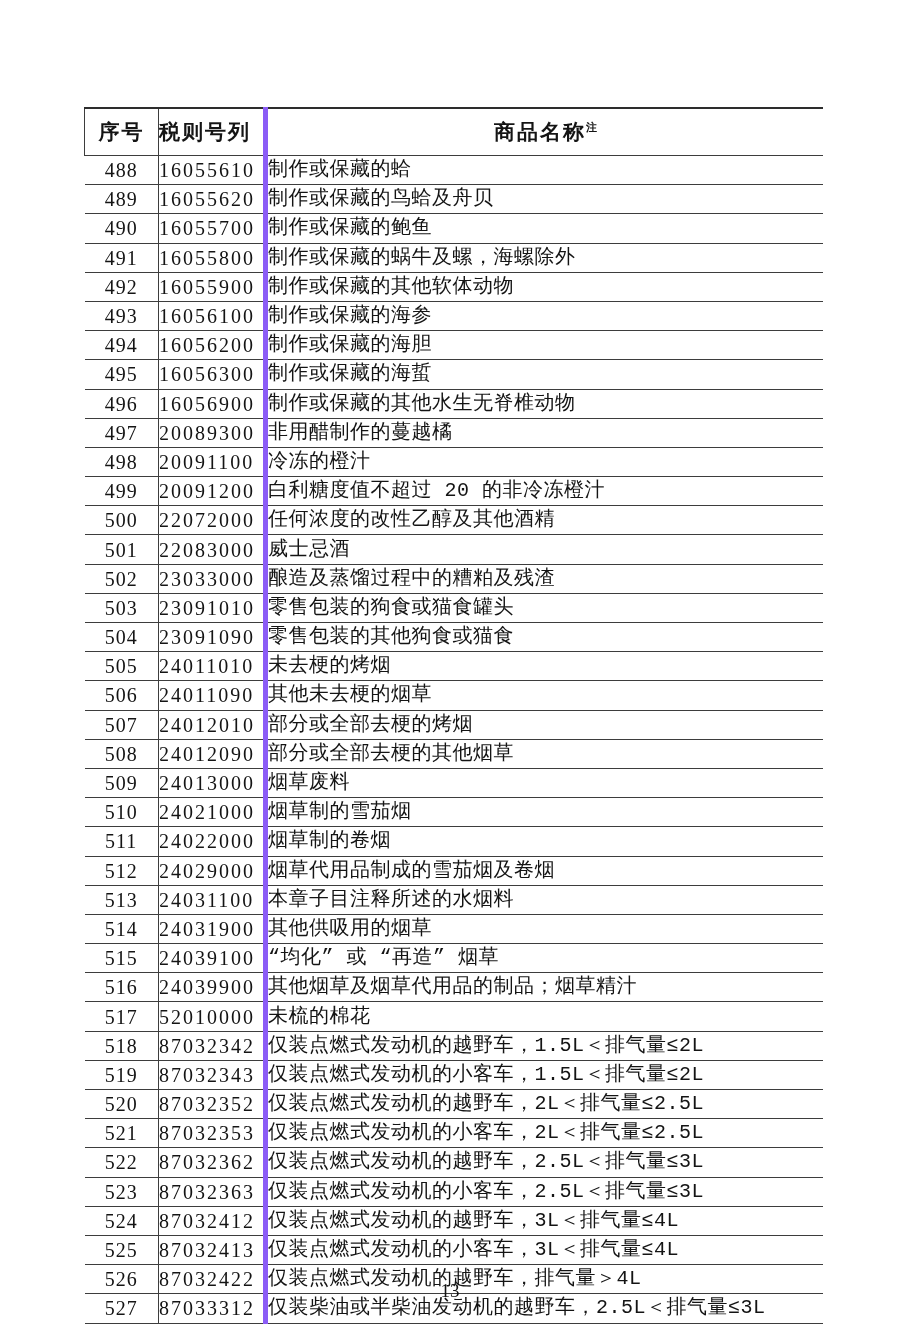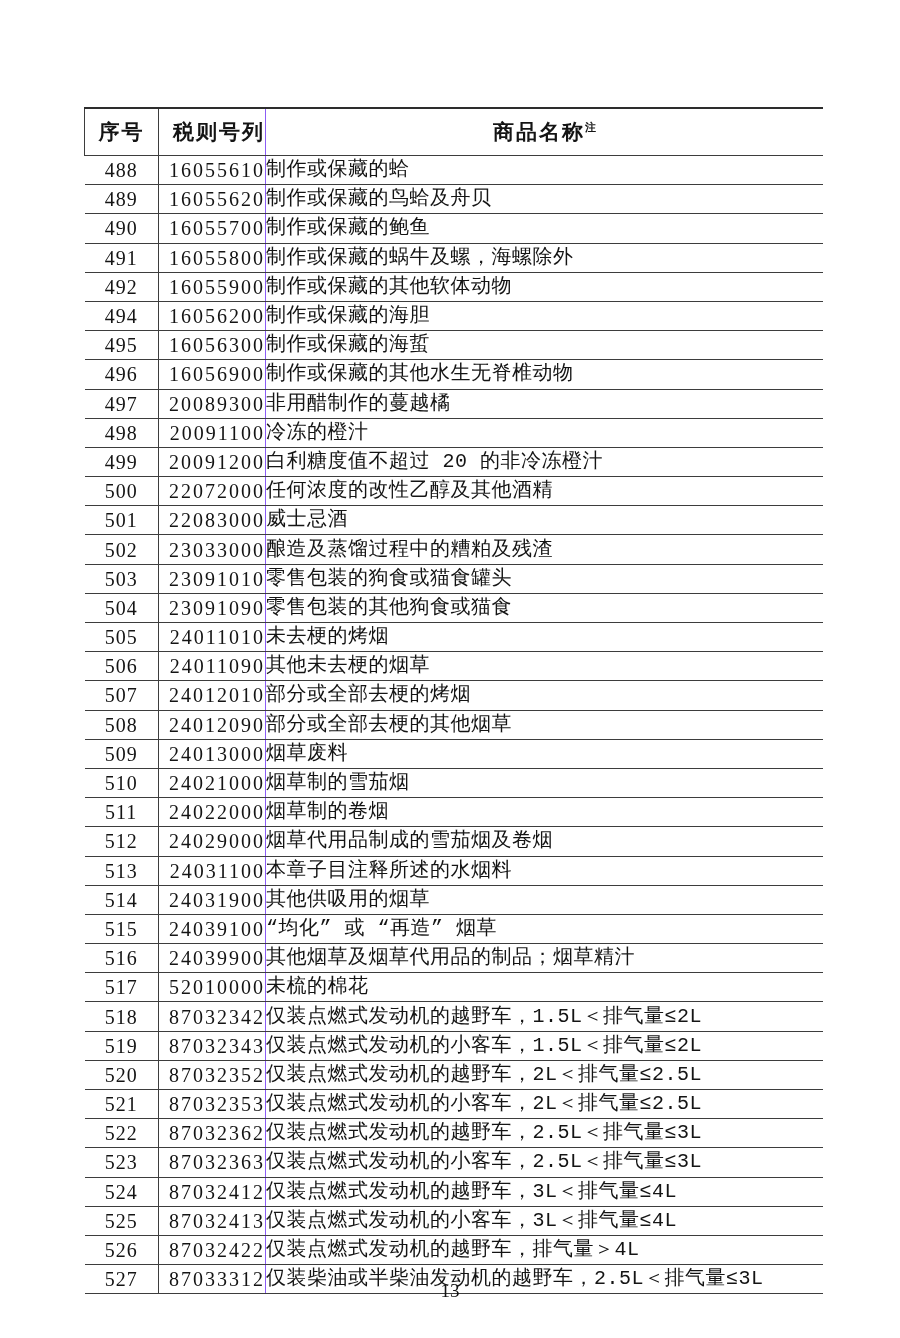--- a/index.html
+++ b/index.html
@@ -38,22 +38,22 @@
     white-space: nowrap;
   }
   
   table.tariff th:nth-child(1),
   table.tariff td:nth-child(1) {
     border-right: 1px solid #3d3d3d;
     text-align: center;
   }
   table.tariff th:nth-child(2),
   table.tariff td:nth-child(2) {
-    border-right: 1px solid #8b5cf6;
-    text-align: right;
+    border-right: 5px solid #8b5cf6;
+    text-align: left;
   }
   
   table.tariff thead th:nth-child(1) {
     border-left: 1px solid #3d3d3d;
   }
   table.tariff thead th {
     height: 46px;
     font-size: 21px;
     font-weight: bold;
     text-align: center;
@@ -131,20 +131,25 @@
     <td class="cell-no">491</td>
     <td class="cell-code">16055800</td>
     <td class="cell-name">制作或保藏的蜗牛及螺，海螺除外</td>
   </tr>
         <tr>
     <td class="cell-no">492</td>
     <td class="cell-code">16055900</td>
     <td class="cell-name">制作或保藏的其他软体动物</td>
   </tr>
         <tr>
+    <td class="cell-no">493</td>
+    <td class="cell-code">16056100</td>
+    <td class="cell-name">制作或保藏的海参</td>
+  </tr>
+        <tr>
     <td class="cell-no">494</td>
     <td class="cell-code">16056200</td>
     <td class="cell-name">制作或保藏的海胆</td>
   </tr>
         <tr>
     <td class="cell-no">495</td>
     <td class="cell-code">16056300</td>
     <td class="cell-name">制作或保藏的海蜇</td>
   </tr>
         <tr>

